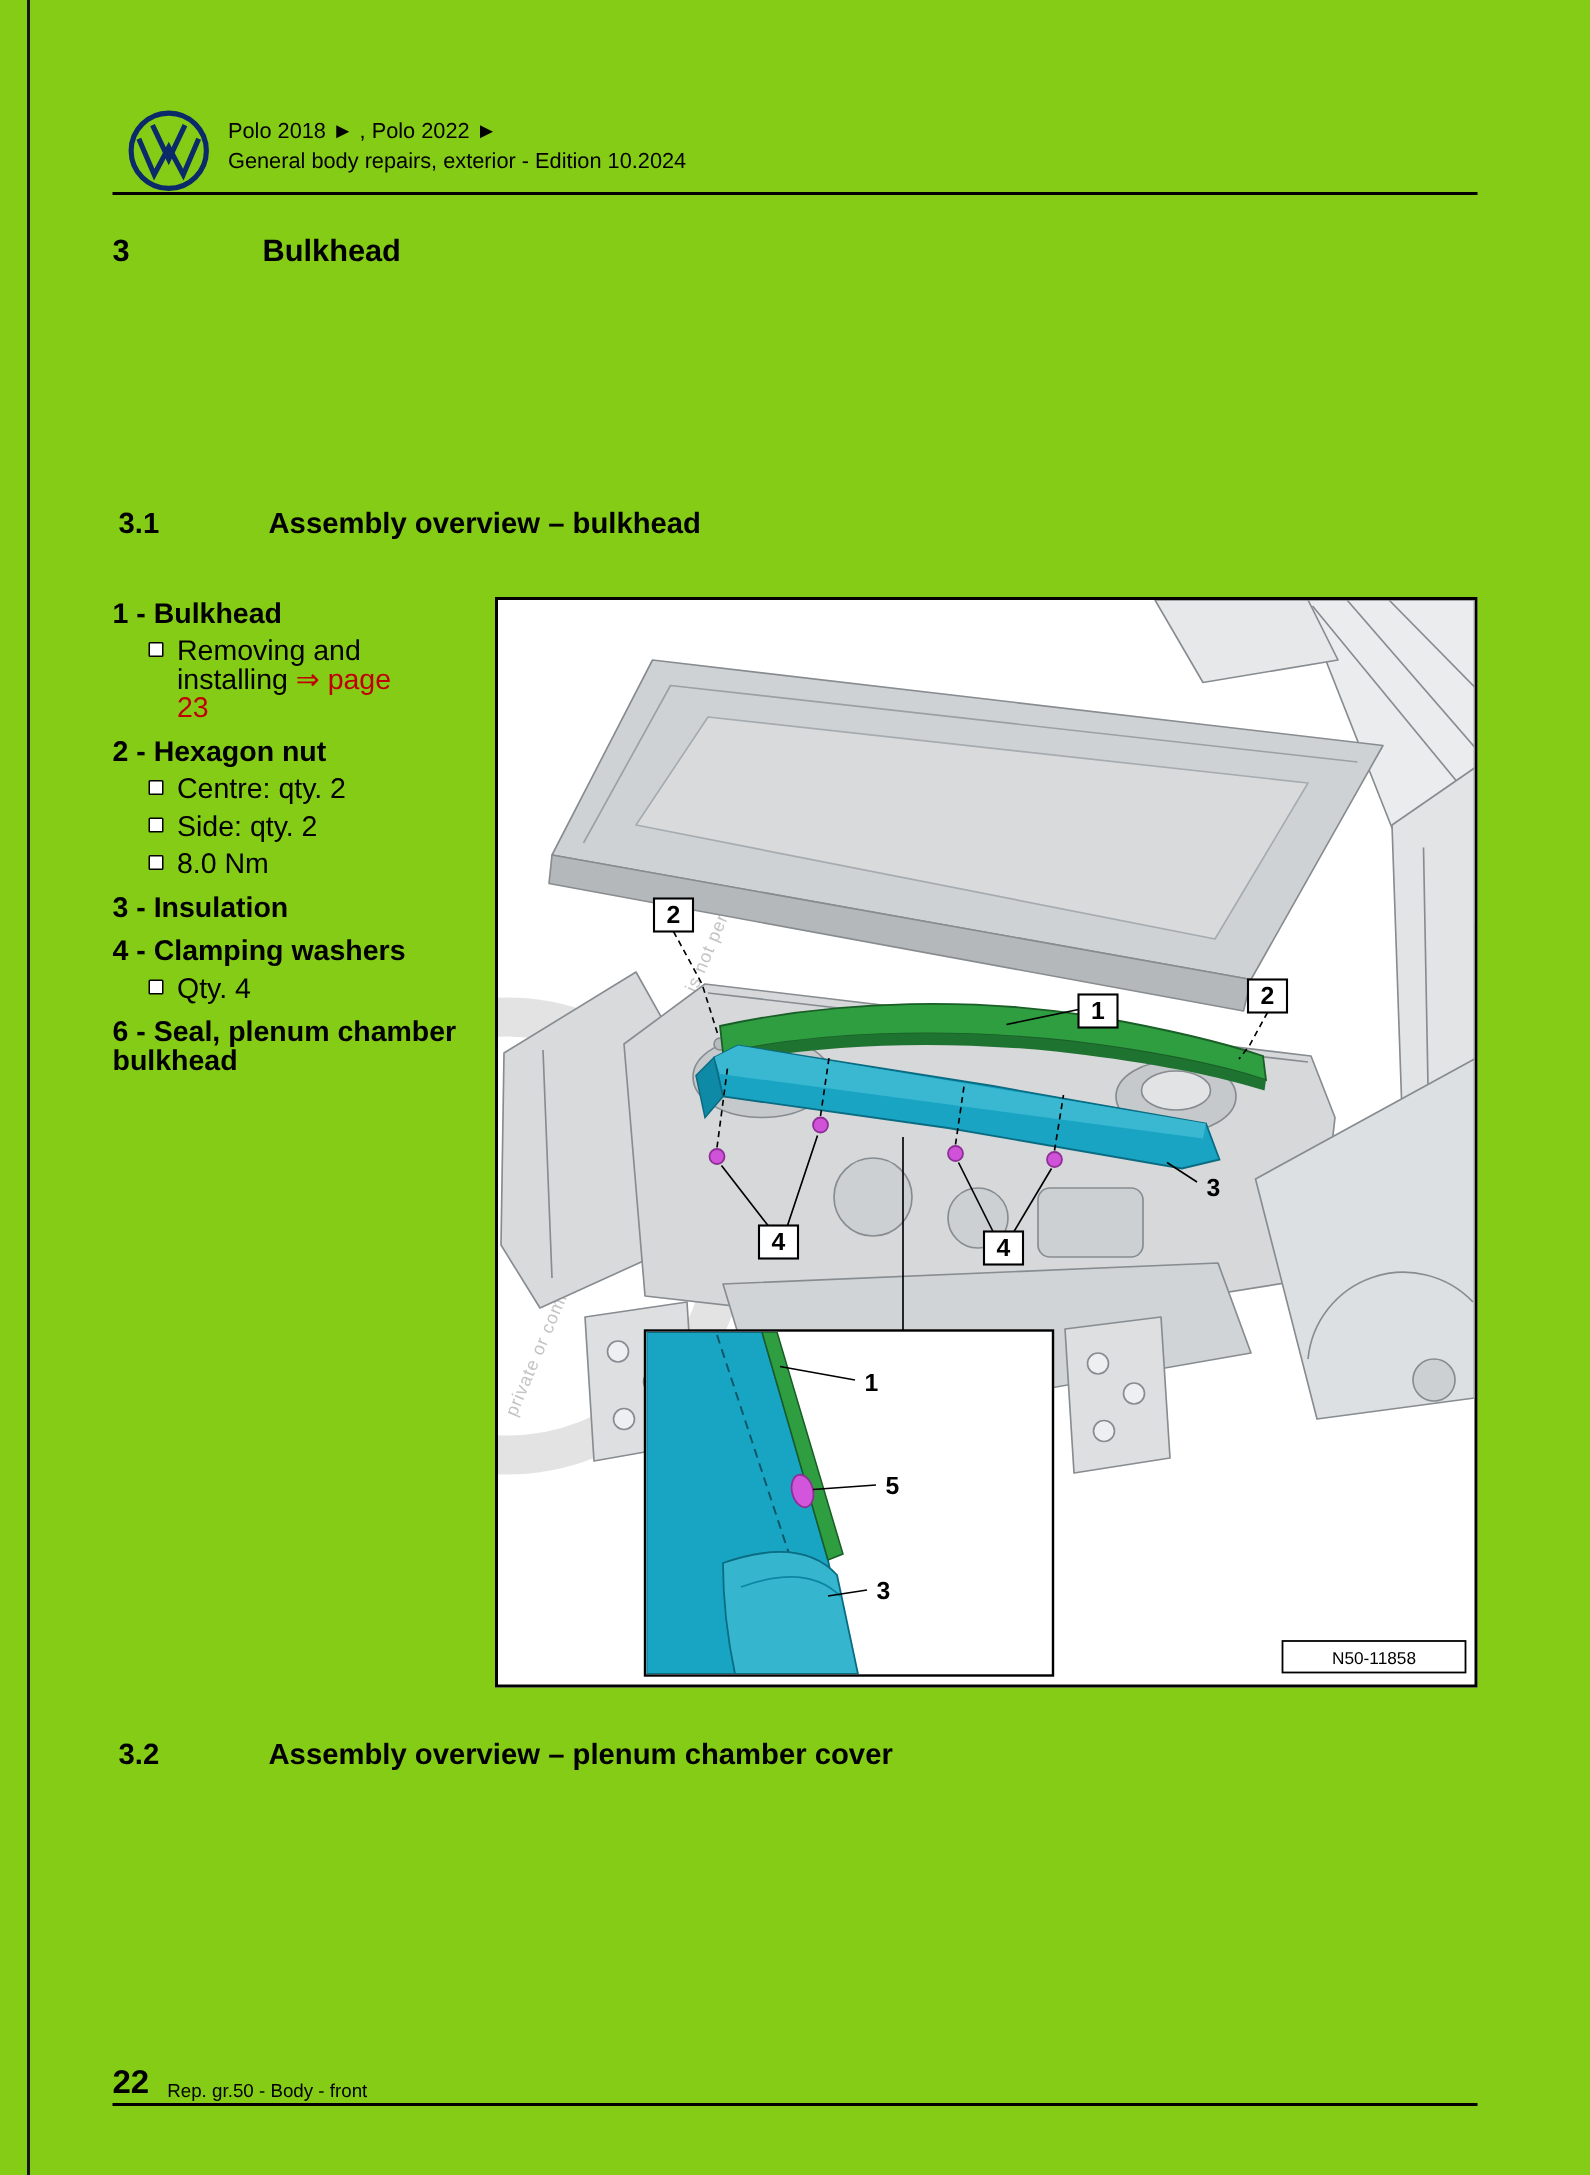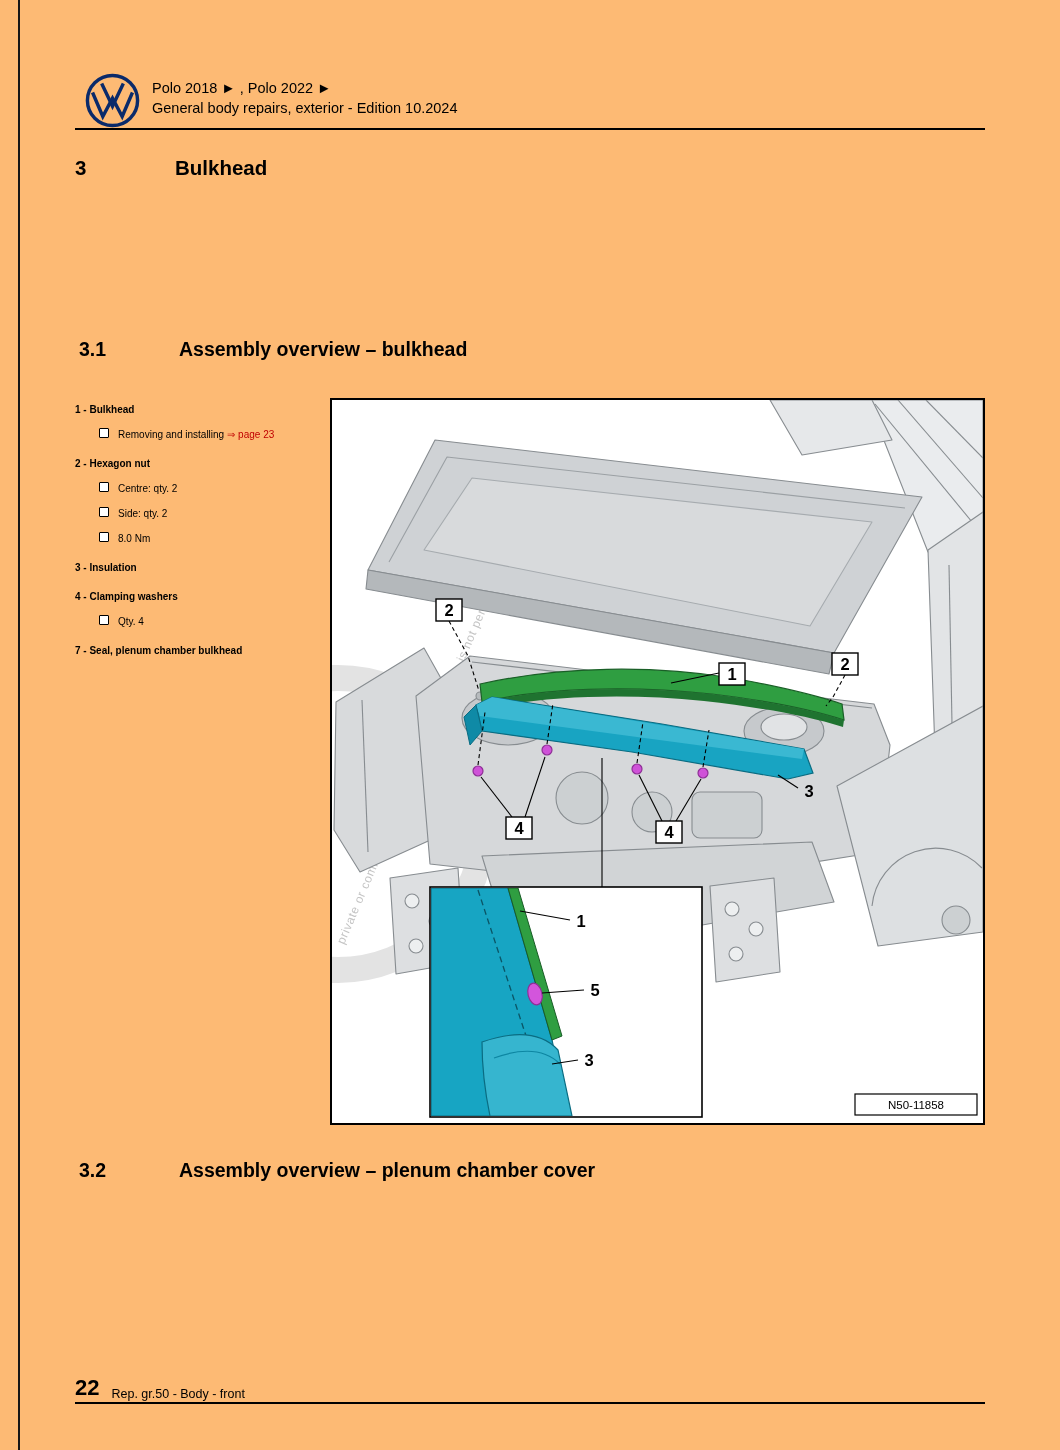--- a/index.html
+++ b/index.html
@@ -1,36 +1,36 @@
 <!DOCTYPE html>
 <html><head>
 <meta charset="utf-8">
 <style>
   * { margin:0; padding:0; box-sizing:border-box; }
   html,body { background:#ffffff; }
   body { width:1060px; height:1450px; font-family:"Liberation Sans", sans-serif; color:#000; }
-  .page { position:relative; width:1060px; height:1450px; background:#fdba74; overflow:hidden; }
+  .page { position:relative; width:1060px; height:1450px; background:#84cc16; overflow:hidden; }
   .edge-line { position:absolute; left:18px; top:0; width:2px; height:100%; background:#161616; }
 
   .hdr { position:absolute; left:84px; top:72px; display:flex; gap:11px; align-items:flex-start; }
   .hdr-logo svg { width:57px; height:57px; display:block; }
   .hdr-text { font-size:14.5px; line-height:19.5px; padding-top:7px; }
   .hdr-rule { position:absolute; left:75px; width:910px; top:128px; height:2px; background:#000; }
 
   .h1 { position:absolute; left:75px; top:156px; font-size:20.5px; font-weight:bold; display:flex; }
   .h1 .num { width:100px; }
   .h2 { position:absolute; left:79px; font-size:19.5px; font-weight:bold; display:flex; }
   .h2 .num { width:100px; }
   .h2.s31 { top:338px; }
   .h2.s32 { top:1159px; }
 
   .toc { position:absolute; left:75px; top:198px; width:505px; }
   .toclink { display:block; margin-bottom:11px; color:#c00000; text-decoration:underline; font-size:15px; line-height:19px; cursor:pointer; }
 
-  .parts { position:absolute; left:75px; top:398px; width:252px; font-size:10px; line-height:19px; }
+  .parts { position:absolute; left:75px; top:398px; width:252px; font-size:19px; line-height:19px; }
   .part-label { font-weight:bold; margin-top:10px; }
   .part:first-child .part-label { margin-top:2px; }
   .part-sub { display:flex; margin:6px 0 0 24px; }
   .cbx { flex:0 0 auto; width:10px; height:10px; border:1.3px solid #000; margin:3px 9px 0 0; border-radius:1px; background:#fff; }
   .sub-text { width:158px; }
   .redlink { color:#c00000; cursor:pointer; }
 
   .figure { position:absolute; left:330px; top:398px; width:655px; height:727px; border:2px solid #000; background:#fff; }
   .figure svg { display:block; width:651px; height:723px; }
 
@@ -98,21 +98,21 @@
       <div class="part-label">3 - Insulation</div>
     </div>
     <div class="part">
       <div class="part-label">4 - Clamping washers</div>
       <div class="part-sub">
         <span class="cbx"></span>
         <span class="sub-text">Qty. 4</span>
       </div>
     </div>
     <div class="part">
-      <div class="part-label">7 - Seal, plenum chamber bulkhead</div>
+      <div class="part-label">6 - Seal, plenum chamber bulkhead</div>
     </div>
   </aside>
 
   <figure class="figure">
     <svg viewBox="0 0 651 723" xmlns="http://www.w3.org/2000/svg" font-family="Liberation Sans, sans-serif">
       <defs>
         <clipPath id="insetClip">
             <rect x="99" y="488" width="270" height="228"></rect>
           </clipPath>
       </defs>

